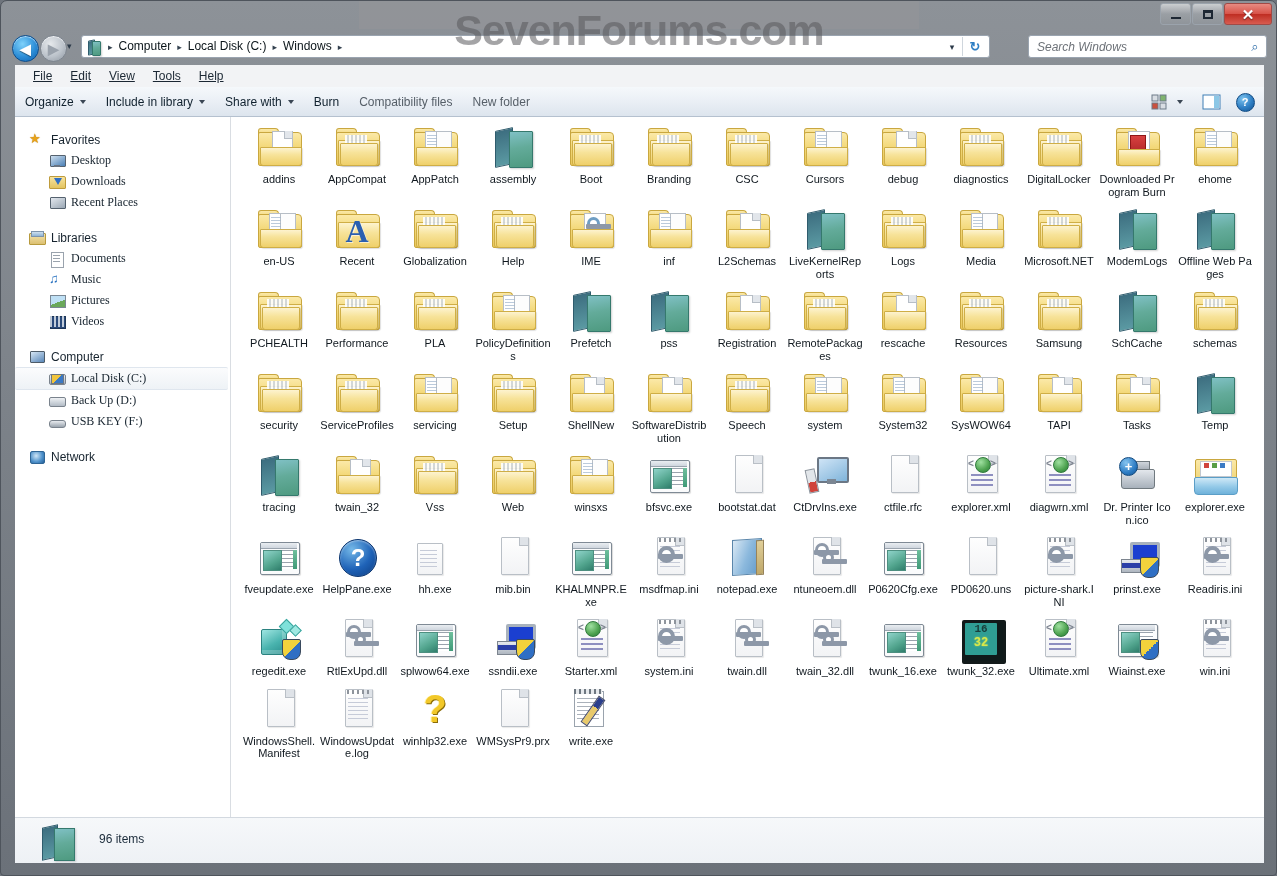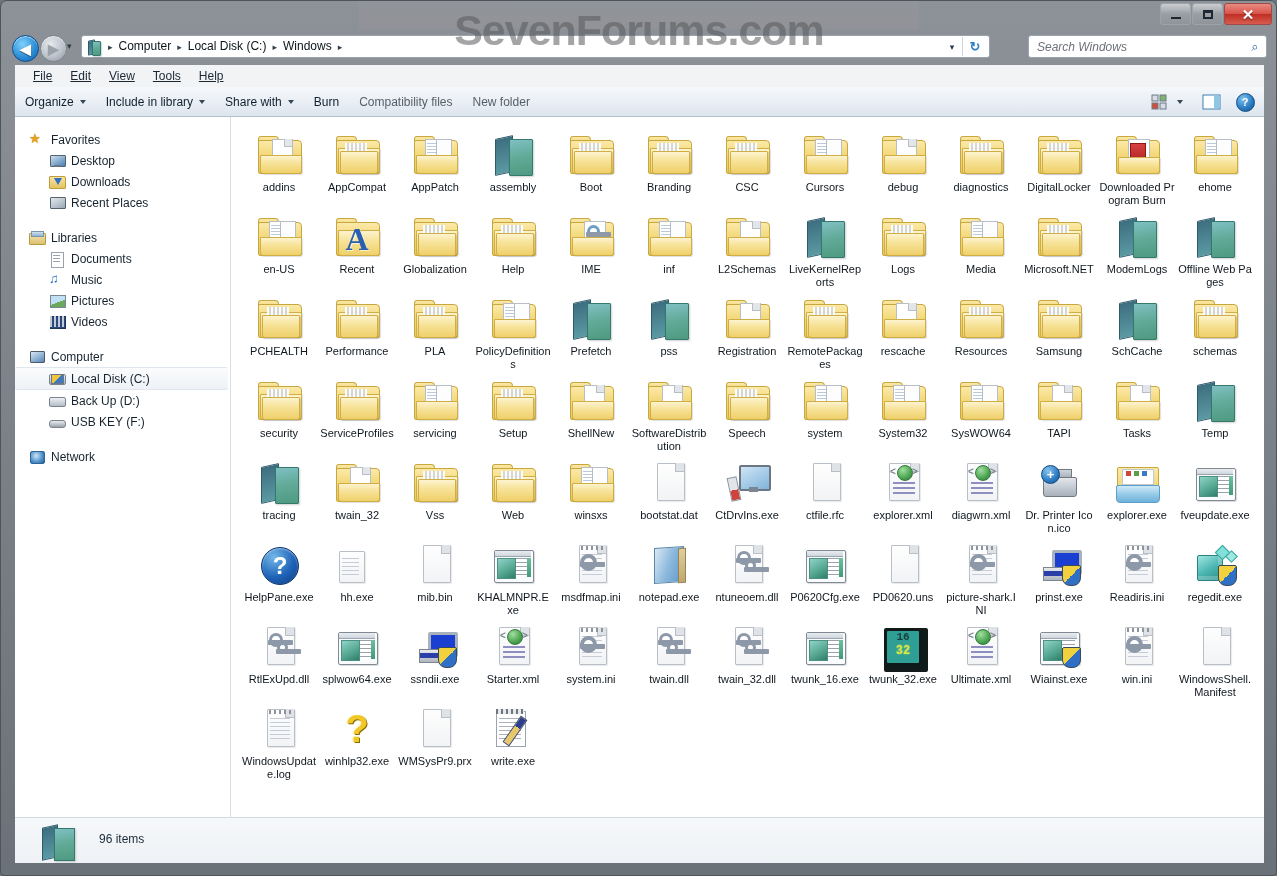--- a/index.html
+++ b/index.html
@@ -178,37 +178,37 @@
   }
   #sidebar{
     position:absolute;left:0;top:0;width:216px;height:700px;
     background:#fff;border-right:1px solid #d9dde2;
     box-sizing:border-box;padding-top:12px;overflow:hidden;
   }
   .navrow{
     display:flex;align-items:center;height:21px;padding-left:14px;
     font-size:12px;color:#16232e;white-space:nowrap;
   }
-  .navrow.child{padding-left:34px;}
+  .navrow.child{padding-left:34px;font-family:Liberation Serif, serif;}
   .navrow.selected{
     background:linear-gradient(180deg,#fbfcfd,#eef2f6);
     border-top:1px solid #dfe6ee;border-bottom:1px solid #dfe6ee;
     margin-right:2px;border-radius:2px;
   }
   .navrow .ic{width:16px;height:16px;margin-right:6px;flex:0 0 auto;position:relative;}
   .navgap{height:14px;}
 
   
   #filepane{
     position:absolute;left:217px;top:0;width:1032px;height:700px;
     background:#fff;overflow:hidden;
   }
   #grid{
     display:flex;flex-wrap:wrap;align-content:flex-start;
-    padding:12px 0 0 8px;
+    padding:4px 0 0 8px;
   }
   .cell{
     width:78px;margin:0 0 2px 0;padding:2px 1px 3px 1px;
     display:flex;flex-direction:column;align-items:center;
     box-sizing:border-box;
   }
   .cellicon{
     width:48px;height:48px;position:relative;margin-bottom:2px;
   }
   .celllabel{
@@ -1185,20 +1185,30 @@
               <div class="f-back"></div>
               <div style="position:absolute;left:14px;top:8px;width:14px;height:27px;background:#fff;border:1px solid #b7bec6;"></div>
               <div style="position:absolute;left:25px;top:8px;width:14px;height:27px;background:#fdfdfd;border:1px solid #b7bec6;"></div>
               <div style="position:absolute;left:16px;top:12px;width:10px;height:16px;background:repeating-linear-gradient(180deg,#9fb4cc 0 1px,transparent 1px 3px);opacity:.7;"></div>
               <div class="f-front" style="left:5px;top:24px;height:17px;"></div>
             </div>
             <div class="celllabel">winsxs</div>
           </div>
           <div class="cell">
             <div class="cellicon">
+              <div class="w-frame"></div>
+              <div class="w-title"></div>
+              <div class="w-img"></div>
+              <div class="w-txt"></div>
+              <div class="w-bar"></div>
+            </div>
+            <div class="celllabel">bfsvc.exe</div>
+          </div>
+          <div class="cell">
+            <div class="cellicon">
               <div class="p-sheet"></div>
               <div class="p-fold"></div>
             </div>
             <div class="celllabel">bootstat.dat</div>
           </div>
           <div class="cell">
             <div class="cellicon">
               <div class="ct-mon"></div>
               <div class="ct-stand"></div>
               <div class="ct-pen"></div>

